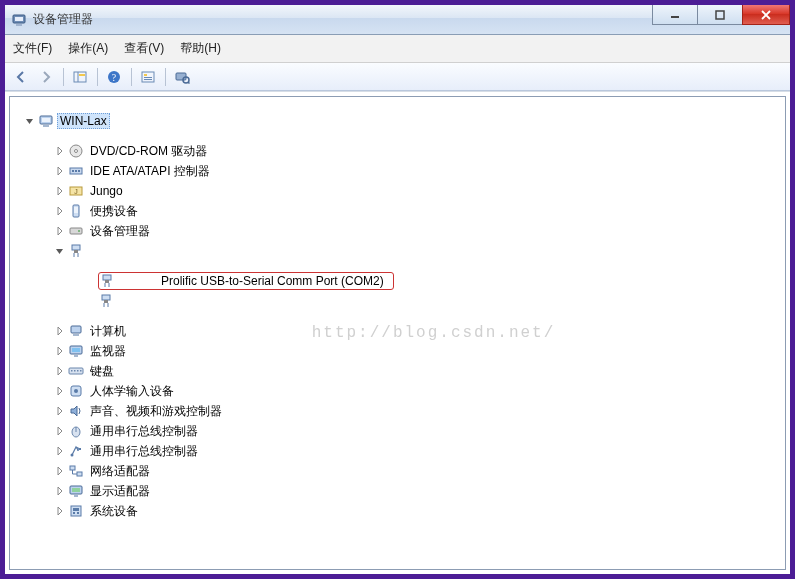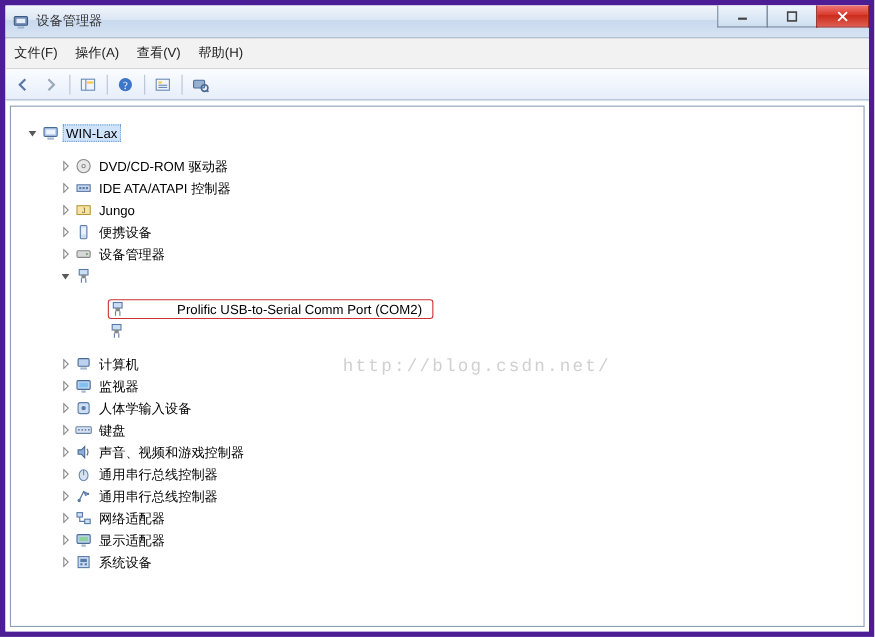--- a/index.html
+++ b/index.html
@@ -438,55 +438,55 @@
               </li>
               <li>
                 <div class="node">
                   <span class="expander">
                     <svg width="10" height="10">
                       <path d="M3 1 L7 5 L3 9 Z" fill="none" stroke="#888" stroke-width="1"></path>
                     </svg>
                   </span>
                   <span class="node-icon">
                     <svg width="16" height="16" viewBox="0 0 16 16">
-                      <rect x="3" y="3" width="10" height="10" rx="2" fill="#cedef2" stroke="#5a7ba8"></rect>
-                      <circle cx="8" cy="8" r="2" fill="#5a7ba8"></circle>
-                    </svg>
-                  </span>
-                  <span class="node-label">人体学输入设备</span>
-                </div>
-              </li>
-              <li>
-                <div class="node">
-                  <span class="expander">
-                    <svg width="10" height="10">
-                      <path d="M3 1 L7 5 L3 9 Z" fill="none" stroke="#888" stroke-width="1"></path>
-                    </svg>
-                  </span>
-                  <span class="node-icon">
-                    <svg width="16" height="16" viewBox="0 0 16 16">
                       <rect x="1" y="5" width="14" height="6" rx="1" fill="#d8e2f0" stroke="#6a86ac"></rect>
                       <rect x="3" y="7" width="1.5" height="1.5" fill="#6a86ac"></rect>
                       <rect x="6" y="7" width="1.5" height="1.5" fill="#6a86ac"></rect>
                       <rect x="9" y="7" width="1.5" height="1.5" fill="#6a86ac"></rect>
                       <rect x="12" y="7" width="1.5" height="1.5" fill="#6a86ac"></rect>
                     </svg>
                   </span>
                   <span class="node-label">键盘</span>
                 </div>
               </li>
               <li>
                 <div class="node">
                   <span class="expander">
                     <svg width="10" height="10">
                       <path d="M3 1 L7 5 L3 9 Z" fill="none" stroke="#888" stroke-width="1"></path>
                     </svg>
                   </span>
                   <span class="node-icon">
                     <svg width="16" height="16" viewBox="0 0 16 16">
+                      <rect x="3" y="3" width="10" height="10" rx="2" fill="#cedef2" stroke="#5a7ba8"></rect>
+                      <circle cx="8" cy="8" r="2" fill="#5a7ba8"></circle>
+                    </svg>
+                  </span>
+                  <span class="node-label">人体学输入设备</span>
+                </div>
+              </li>
+              <li>
+                <div class="node">
+                  <span class="expander">
+                    <svg width="10" height="10">
+                      <path d="M3 1 L7 5 L3 9 Z" fill="none" stroke="#888" stroke-width="1"></path>
+                    </svg>
+                  </span>
+                  <span class="node-icon">
+                    <svg width="16" height="16" viewBox="0 0 16 16">
                       <path d="M3 6 L6 6 L9 3 L9 13 L6 10 L3 10 Z" fill="#8fb0da" stroke="#4a6a96"></path>
                       <path d="M11 5 Q13 8 11 11" fill="none" stroke="#4a6a96"></path>
                     </svg>
                   </span>
                   <span class="node-label">声音、视频和游戏控制器</span>
                 </div>
               </li>
               <li>
                 <div class="node">
                   <span class="expander">

